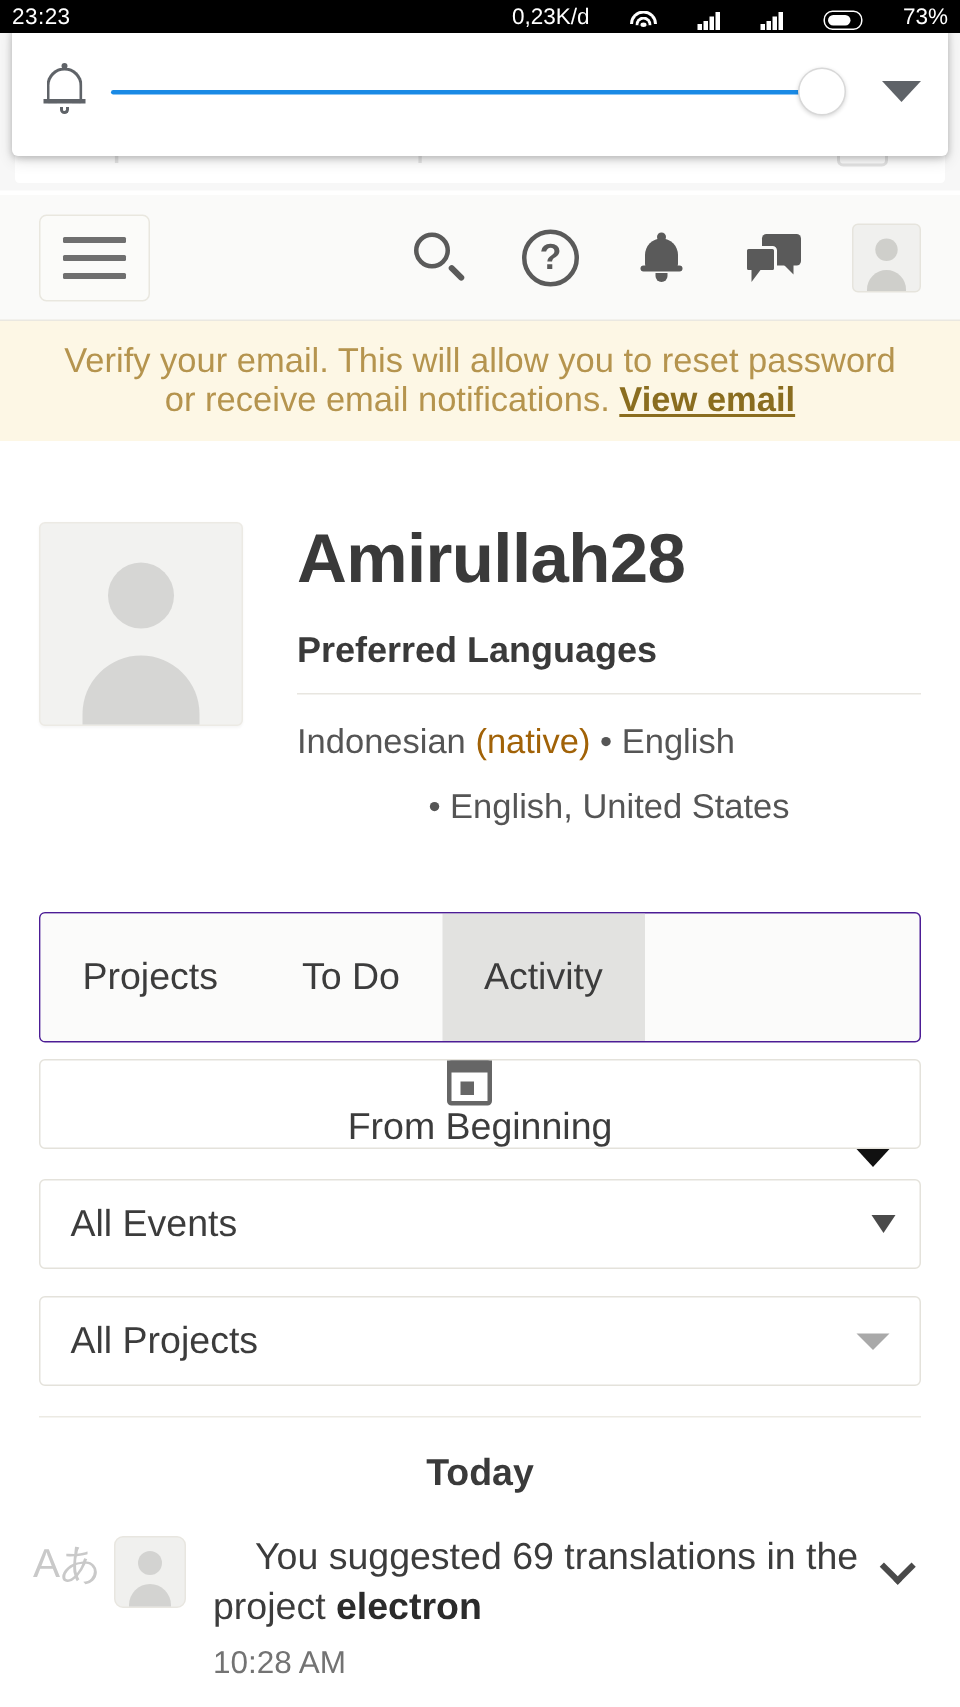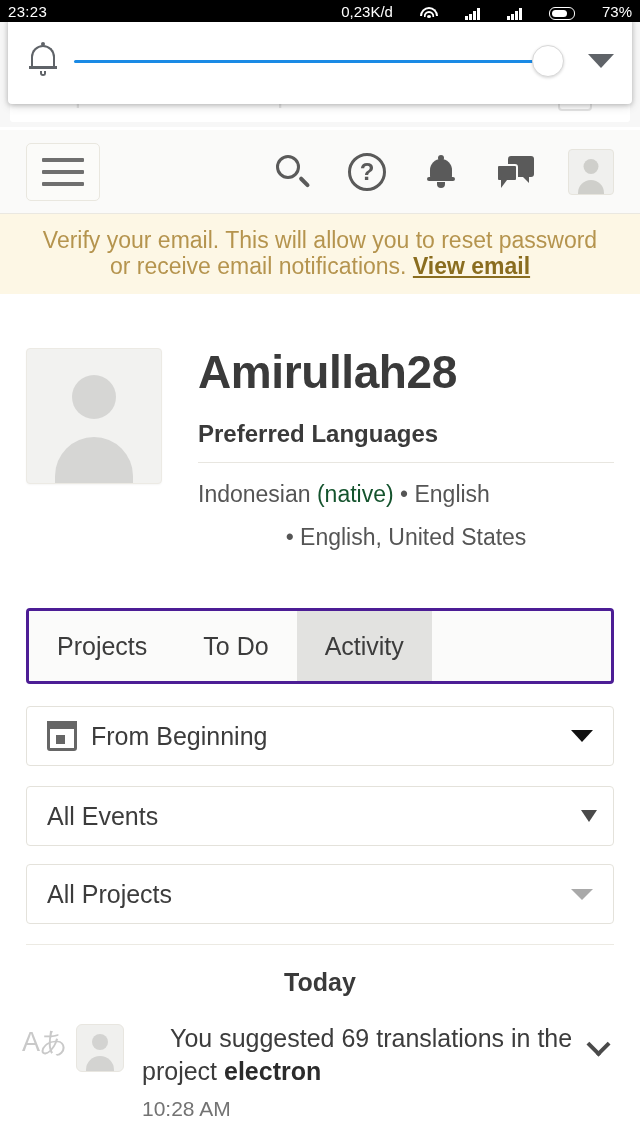--- a/index.html
+++ b/index.html
@@ -136,35 +136,35 @@
     box-shadow:0 1px 2px rgba(0,0,0,.04);}
   .big-avatar .h{ position:absolute; left:50%; top:26px; transform:translateX(-50%);
     width:44px; height:44px; border-radius:50%; background:#d6d6d4;}
   .big-avatar .bd{ position:absolute; left:50%; bottom:-6px; transform:translateX(-50%);
     width:78px; height:52px; border-radius:39px 39px 0 0; background:#d6d6d4;}
   .p-info{ flex:1 1 auto; padding-left:36px; }
   .p-name{ font-size:46px; font-weight:bold; color:#3a3a3a; letter-spacing:-.4px; line-height:1.05; }
   .p-sub{ font-size:24px; font-weight:bold; color:#3a3a3a; margin-top:24px; }
   .p-rule{ height:1px; background:#e8e6e0; margin-top:14px; }
   .p-langs{ font-size:23px; color:#555; margin-top:16px; line-height:1.35; }
-  .p-langs .native{ color:#14532d;text-align:right; }
+  .p-langs .native{ color:#a16207;text-align:right; }
   .p-langs2{ font-size:23px; color:#555; text-align:center; margin-top:14px; }
 
   
-  .tabs{ position:absolute; top:608px; left:26px; width:588px; height:76px;
-    border:3px solid #4c1d95; border-radius:4px; display:flex; overflow:hidden; background:#fbfbfa;}
+  .tabs{ position:absolute; top:608px; left:26px; width:588px; height:87px;
+    border:1px solid #4c1d95; border-radius:4px; display:flex; overflow:hidden; background:#fbfbfa;}
   .tab{ display:flex; align-items:center; padding:0 28px; font-size:25px; color:#3c3c3c;
     background:#fbfbfa; }
   .tab.active{ background:#e2e2e0; }
 
   
   .filter{ position:absolute; left:26px; width:588px; height:60px;
     border:1px solid #e4e2db; border-radius:4px; background:#fff;
     display:flex; align-items:center; padding:0 20px; }
-  #f1{ top:706px; } #f2{ top:786px; } #f3{ top:864px; }
+  #f1{ top:706px;flex-direction:column; } #f2{ top:786px; } #f3{ top:864px; }
   .cal-ic{ width:30px; height:30px; border:3px solid #666; border-radius:3px; position:relative;
     flex:0 0 auto; margin-right:14px; }
   .cal-ic:before{ content:""; position:absolute; left:-3px; top:-3px; right:-3px; height:8px; background:#666; }
   .cal-ic b{ position:absolute; left:6px; bottom:4px; width:9px; height:9px; background:#666;}
   .f-label{ font-size:25px; color:#3c3c3c; }
   .car-a{ margin-left:auto; width:0; height:0; border-left:11px solid transparent;
     border-right:11px solid transparent; border-top:12px solid #111; }
   .car-b{ margin-left:auto; margin-right:-4px; width:0; height:0; border-left:8px solid transparent;
     border-right:8px solid transparent; border-top:12px solid #4a4a4a; }
   .car-c{ margin-left:auto; width:0; height:0; border-left:11px solid transparent;

